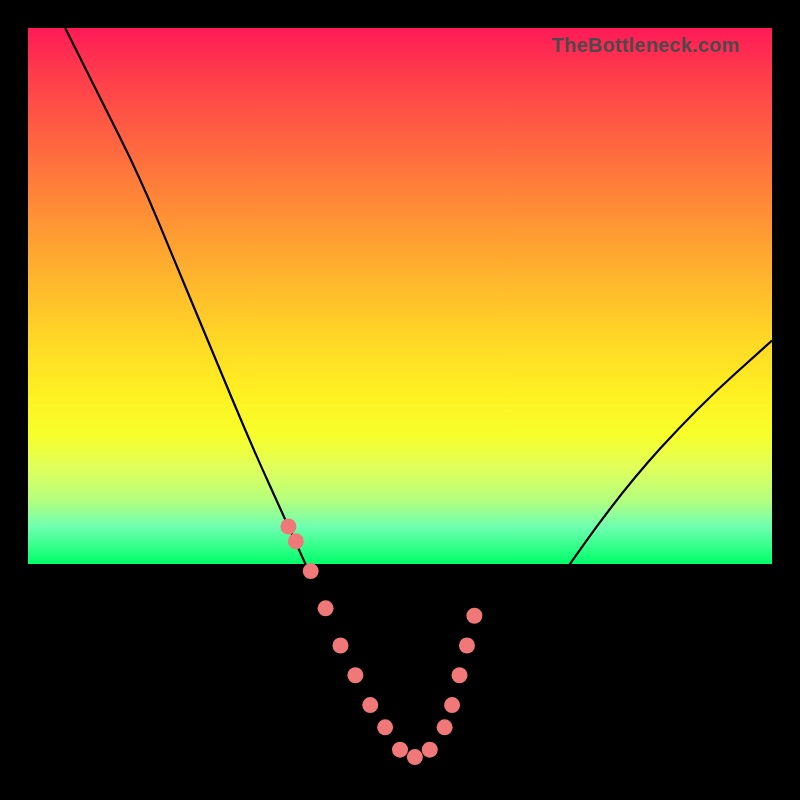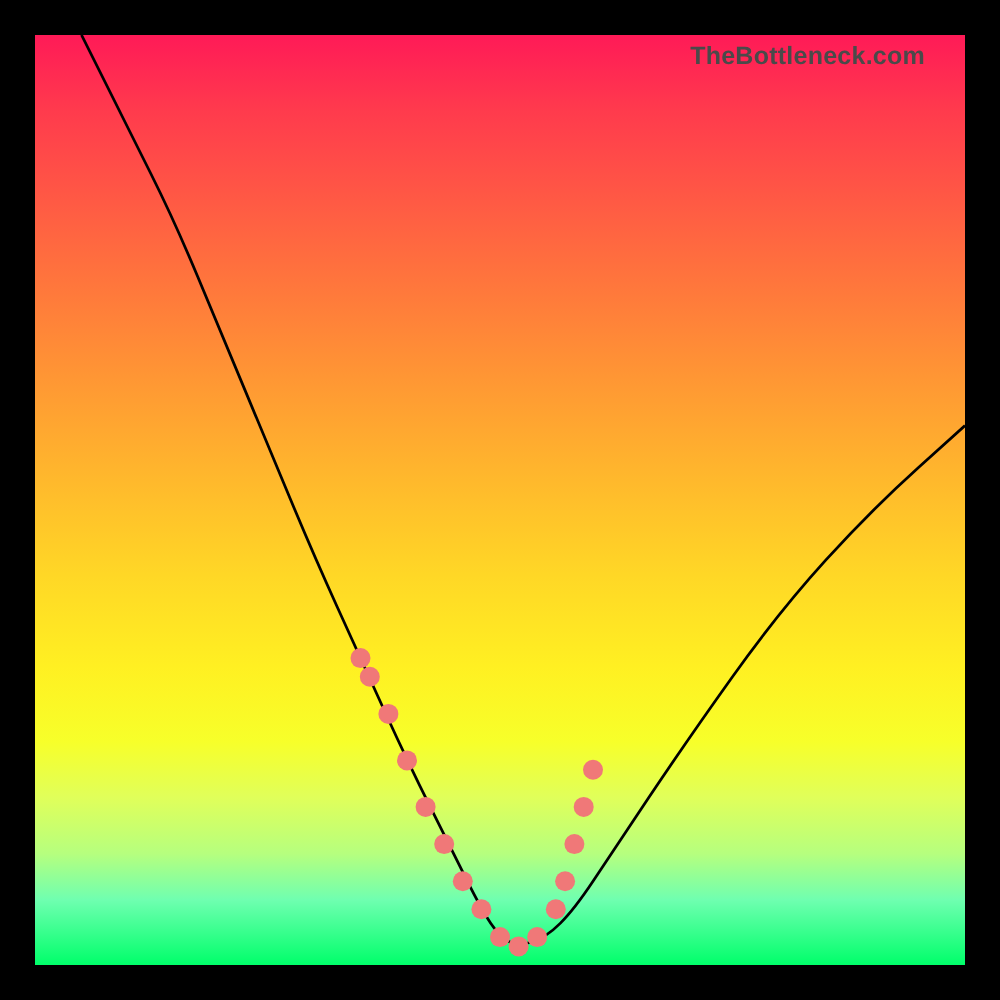--- a/index.html
+++ b/index.html
@@ -15,21 +15,21 @@
     position: absolute;
     top: 0; left: 0;
     width: 800px; height: 800px;
     background: #000;
   }
   .plot {
     position: absolute;
     top: 28px;
     left: 28px;
     width: 744px;
-    height: 744px;
+    height: 536px;
     background: linear-gradient(to bottom,
       #ff1a57 0%,
       #ff3a4d 8%,
       #ff5a44 18%,
       #ff7a3b 28%,
       #ff9a33 38%,
       #ffb92c 48%,
       #ffd726 58%,
       #fff022 68%,
       #f7ff2a 76%,

